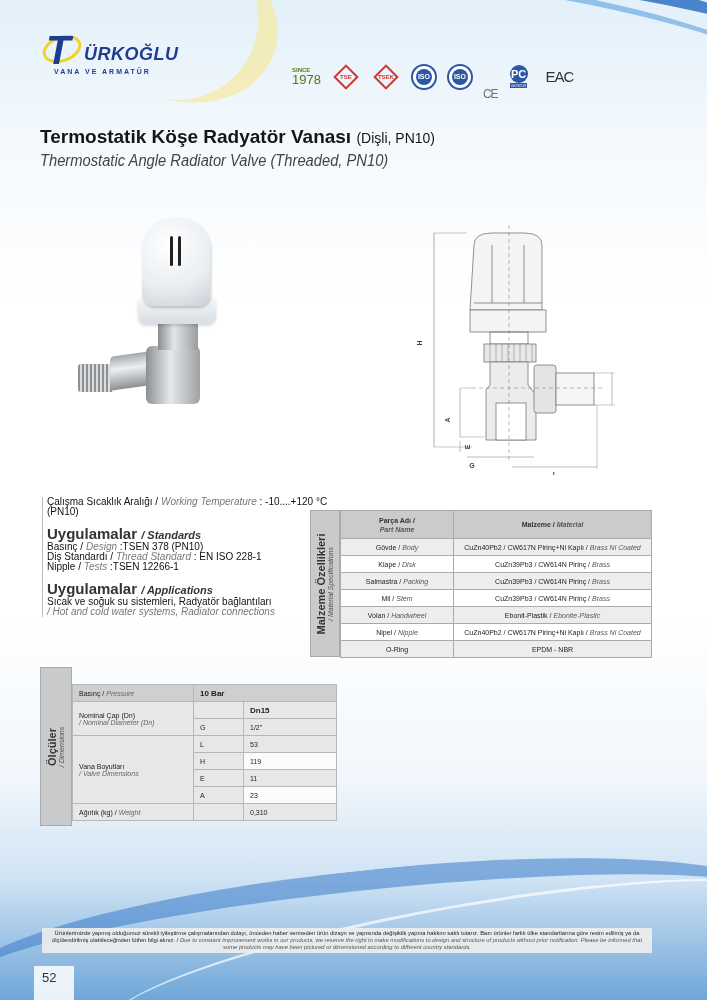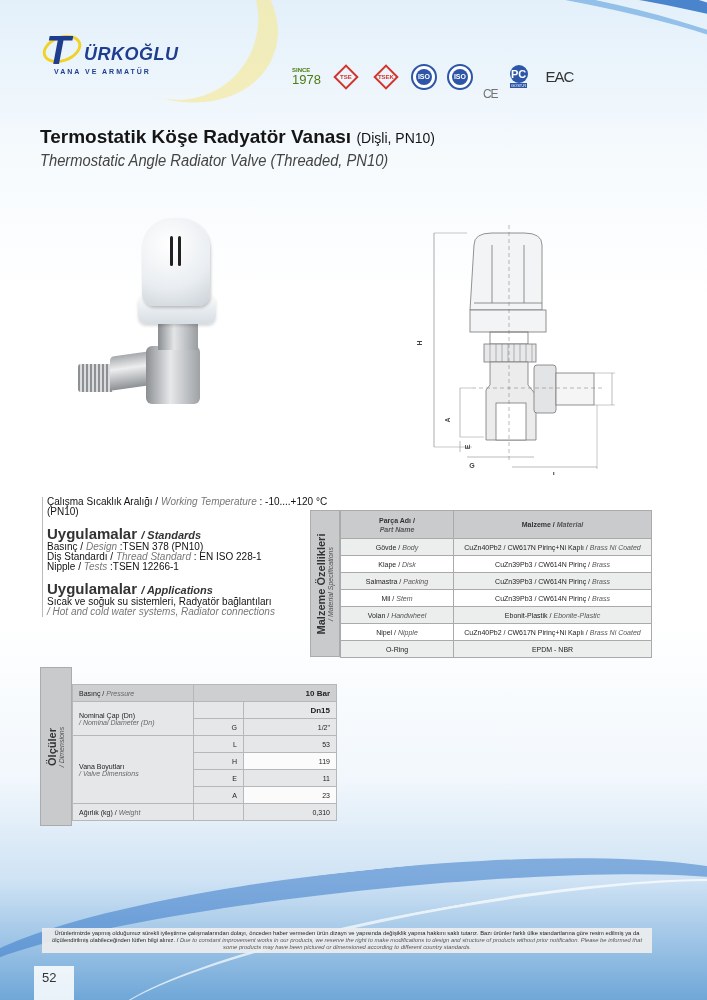--- a/index.html
+++ b/index.html
@@ -86,21 +86,21 @@
   .mat tr:nth-child(even) td { background: #ffffff; }
   .mat td i { color: #555; }
 
   
   .dim { position: absolute; left: 40px; top: 667px; width: 297px; height: 159px; display: flex; }
   .dim .side { width: 32px; }
   .dim-body { flex: 1; display: flex; flex-direction: column; }
   .dim-top { height: 17px; }
   .dim table { width: 100%; font-size: 7px; }
   .dim td { border: 1px solid #b5b7b9; height: 17px; color: #222; padding: 0 6px; }
-  .dim .c { text-align: right; }
+  .dim .c { text-align: left; }
   .dim .g { background: #cdcfd1; }
   .dim .l { background: #e6e7e8; }
   .dim .w { background: #fbfbfb; }
   .dim td i { color: #666; }
   .dim .bold { font-weight: bold; font-size: 8px; }
 
   
   .disclaimer { position: absolute; left: 42px; top: 928px; width: 610px; padding: 2px 6px; background: rgba(238,238,238,.92); font-size: 5.8px; line-height: 7px; text-align: center; color: #222; }
   .disclaimer i { color: #555; }
   .page-num { position: absolute; left: 34px; top: 966px; width: 40px; height: 34px; background: rgba(255,255,255,.85); font-size: 13px; color: #333; padding: 4px 0 0 8px; }

